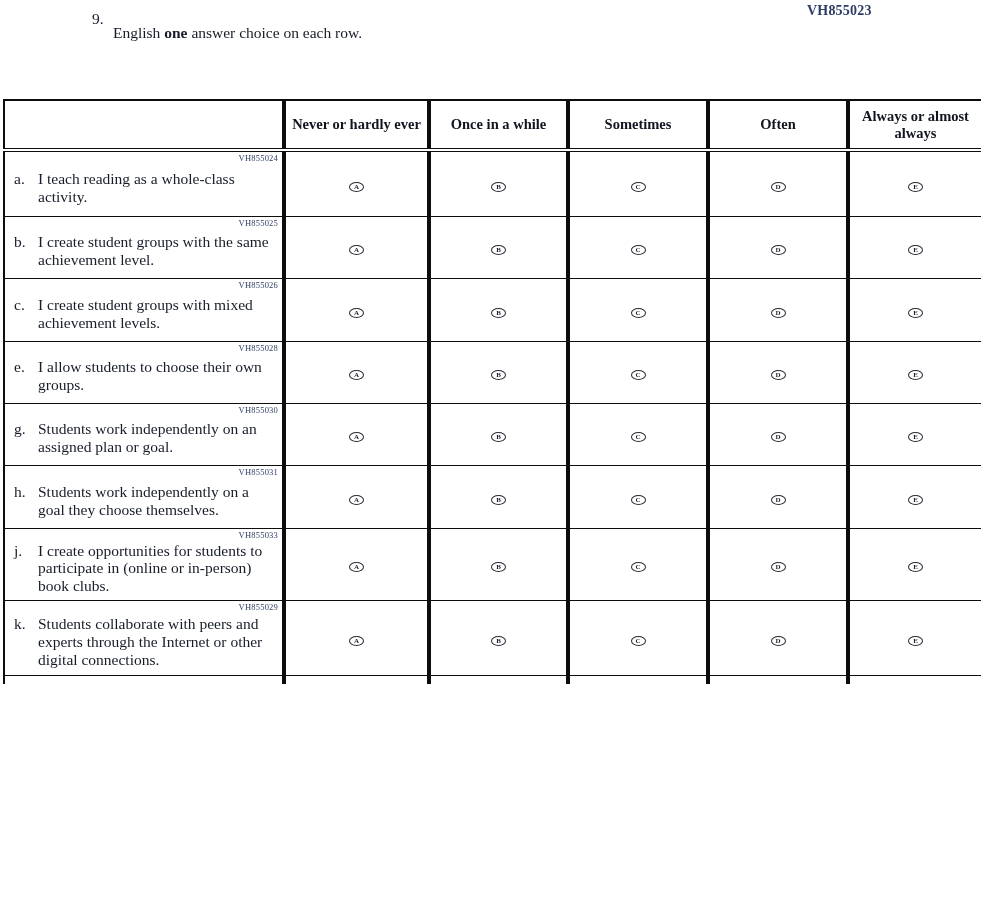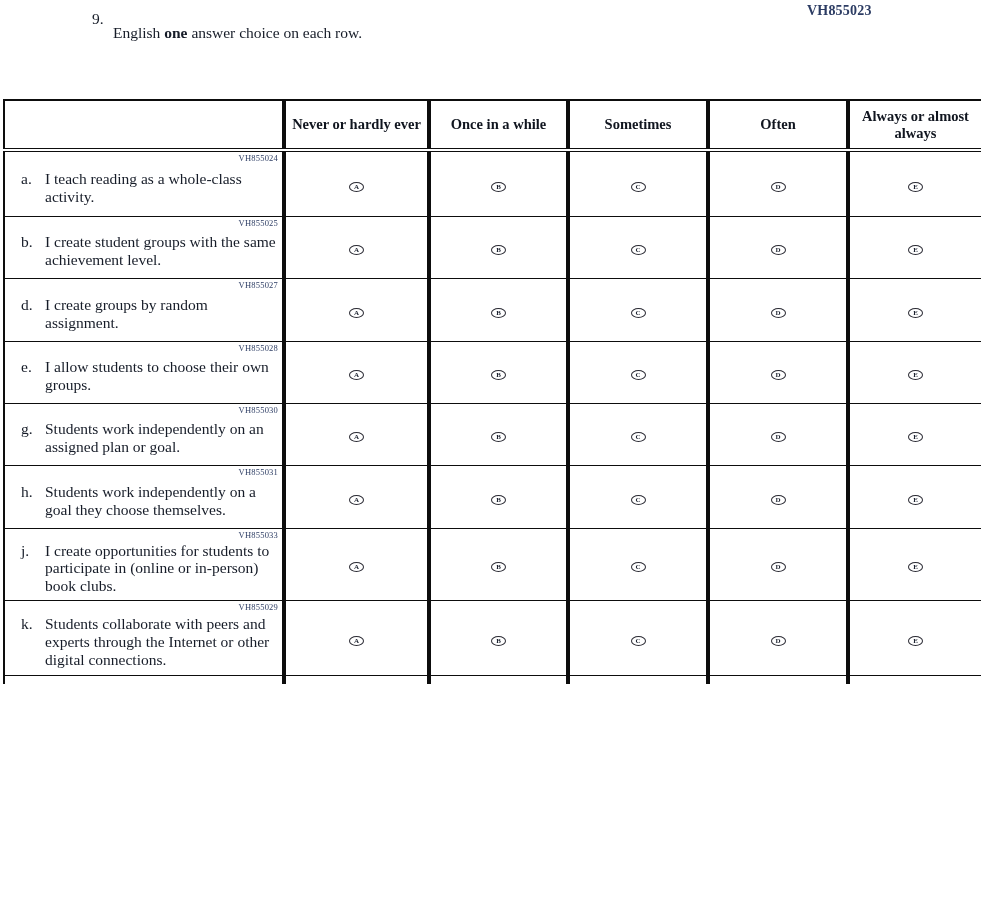--- a/index.html
+++ b/index.html
@@ -54,21 +54,21 @@
   #grid-body tr:nth-child(7){height:62px}
   #grid-body tr:nth-child(8){height:75px}
   #grid-body tr:nth-child(9){height:63px}
   #grid-body tr:nth-child(10){height:82px}
   #grid-body tr:nth-child(11){height:98px}
   #grid-body tr.partial{height:8px}
   #grid-body tr.partial td{border-bottom:none;}
   td.stub-cell{
     position:relative;
     vertical-align:middle;
-    padding:13px 3px 5px 16px;
+    padding:13px 3px 5px 9px;
   }
   .row-code{
     position:absolute;top:1px;right:4px;
     font-size:8.5px;color:#2c3c63;
     letter-spacing:.2px;
   }
   .stmt{display:flex;font-size:15.5px;line-height:1.16;}
   .row-letter{width:24px;flex-shrink:0;}
   .row-text{flex:1;padding-right:1px;}
   td.choice-cell{text-align:center;vertical-align:middle;}
@@ -140,24 +140,24 @@
             </div>
           </td>
           <td class="choice-cell"><span class="bubble">A</span></td>
           <td class="choice-cell"><span class="bubble">B</span></td>
           <td class="choice-cell"><span class="bubble">C</span></td>
           <td class="choice-cell"><span class="bubble">D</span></td>
           <td class="choice-cell"><span class="bubble">E</span></td>
         </tr>
         <tr>
           <td class="stub-cell">
-            <span class="row-code">VH855027</span>
-            <div class="stmt">
-              <span class="row-letter">d.</span>
-              <span class="row-text">I create groups by random assignment.</span>
+            <span class="row-code">VH855026</span>
+            <div class="stmt">
+              <span class="row-letter">c.</span>
+              <span class="row-text">I create student groups with mixed achievement levels.</span>
             </div>
           </td>
           <td class="choice-cell"><span class="bubble">A</span></td>
           <td class="choice-cell"><span class="bubble">B</span></td>
           <td class="choice-cell"><span class="bubble">C</span></td>
           <td class="choice-cell"><span class="bubble">D</span></td>
           <td class="choice-cell"><span class="bubble">E</span></td>
         </tr>
         <tr>
           <td class="stub-cell">

